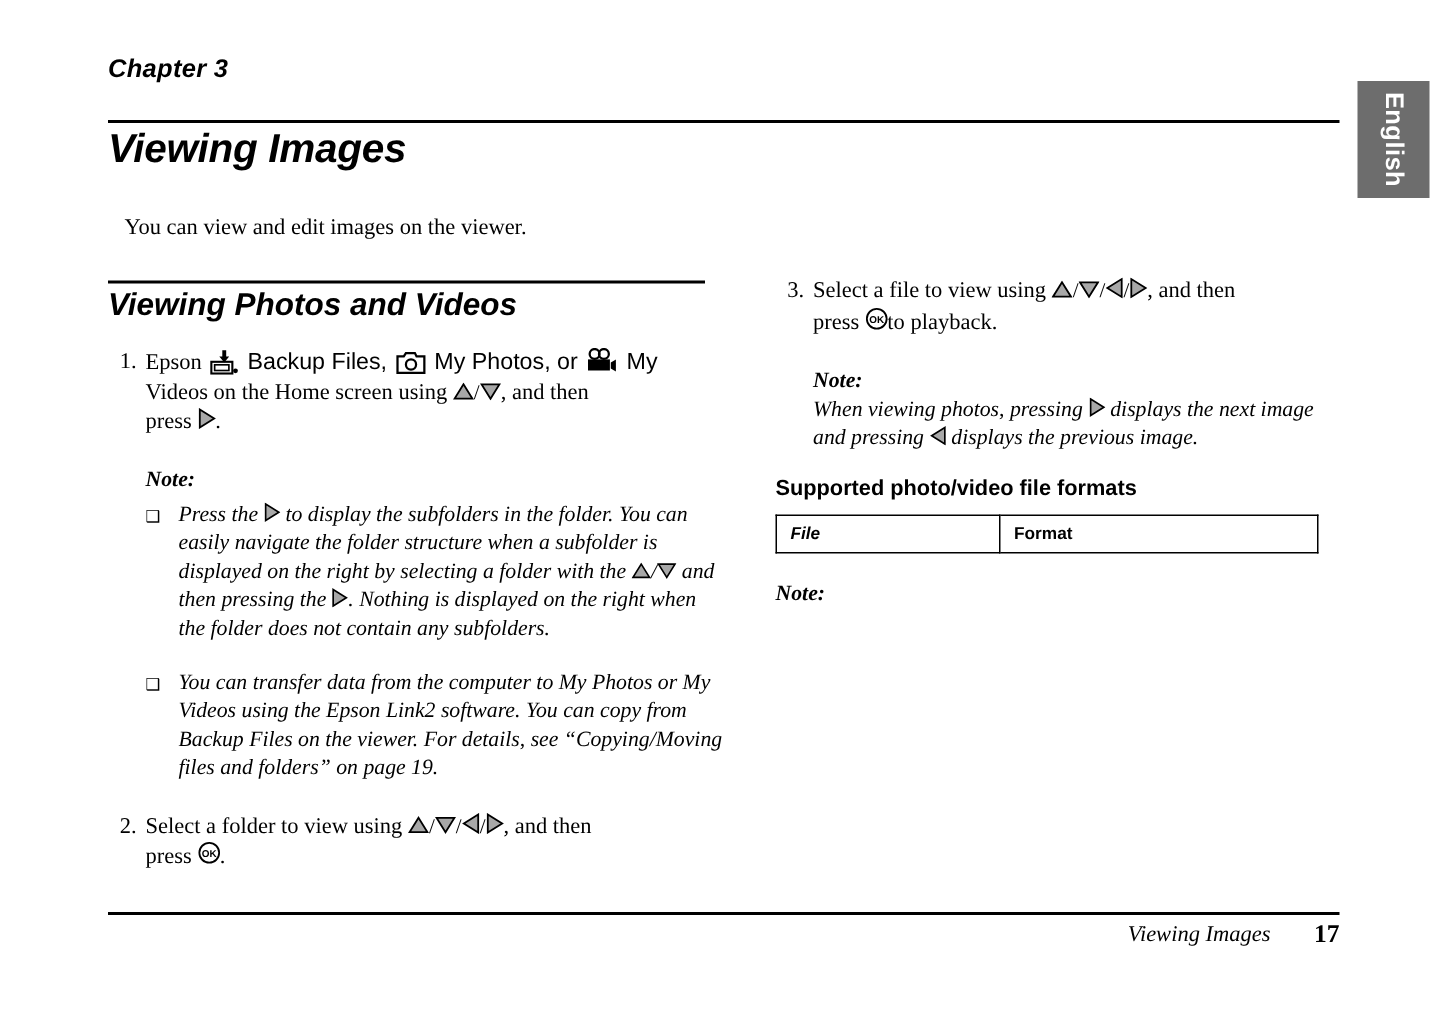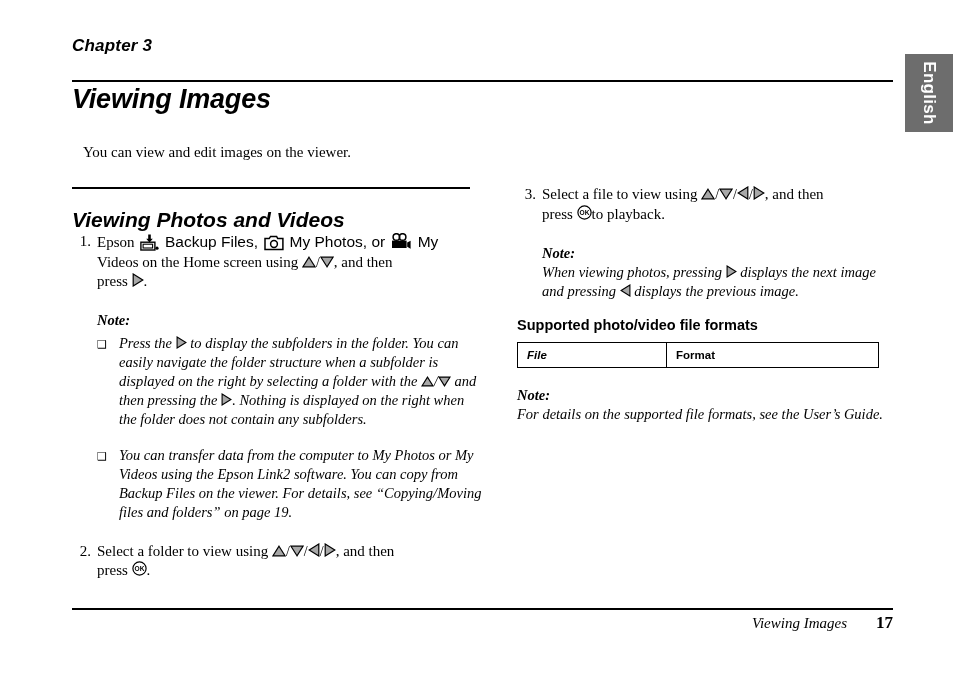--- a/index.html
+++ b/index.html
@@ -51,21 +51,20 @@
   }
 
   .rule-section{
     position:absolute;left:72px;top:187px;width:398px;height:2px;background:#000;
   }
   .section-title{
     position:absolute;left:72px;top:192px;
     font-family:"Liberation Sans", sans-serif;
     font-style:italic;font-weight:bold;
     font-size:21px;
-    margin-top:16px;
   }
 
   
   .col-left{position:absolute;left:72px;top:232px;width:410px;}
   .col-right{position:absolute;left:517px;top:185px;width:376px;}
 
   
   .step{position:relative;padding-left:25px;font-size:15px;line-height:19.5px;}
   .step .num{position:absolute;left:0;top:0;width:19px;text-align:right;font-size:15px;}
   .step .txt{display:block;}
@@ -338,21 +337,20 @@
           <th class="c1">File</th>
           <th>Format</th>
         </tr>
       </thead>
       <tbody>
       </tbody>
     </table>
 
     <div class="note-block" style="margin-left:0;margin-top:18px;">
       <div class="note-head">Note:</div>
-      <div class="note-body">For details on the supported file formats, see the User’s Guide.</div>
     </div>
   </div>
 
   <div class="rule-footer"></div>
   <div class="footer-title">Viewing Images</div>
   <div class="footer-page">17</div>
 
 </div>
 
 </body></html>

